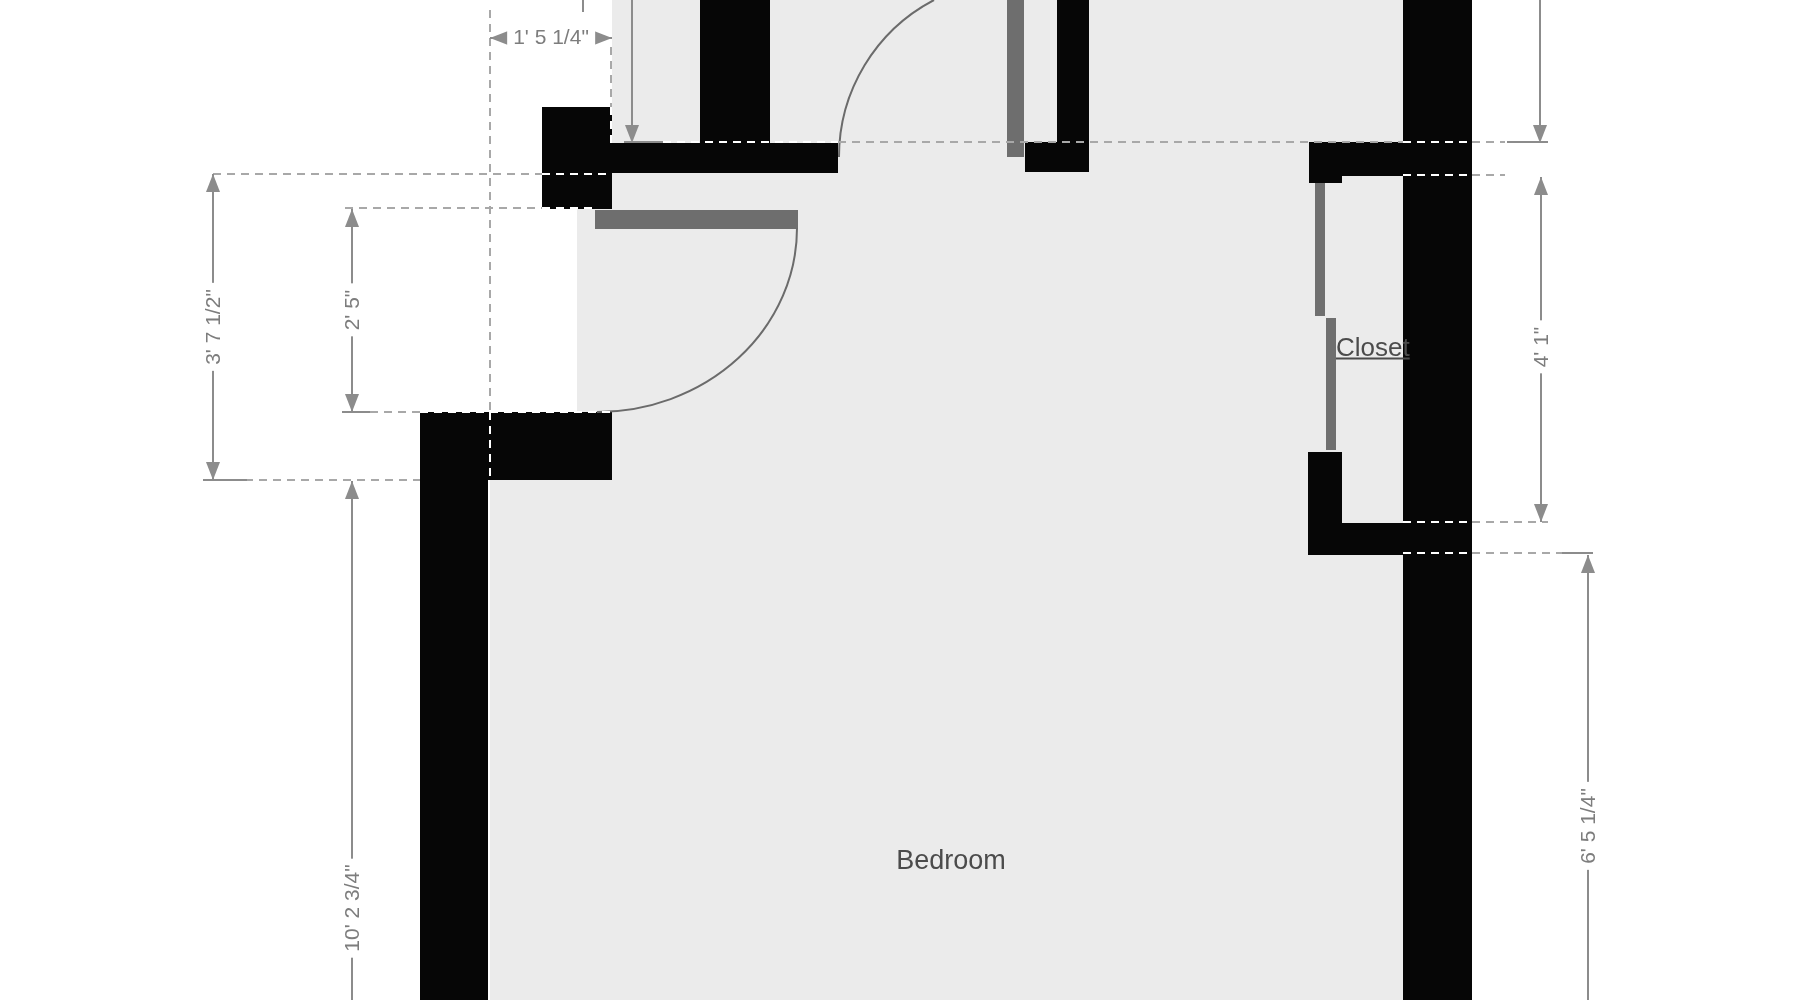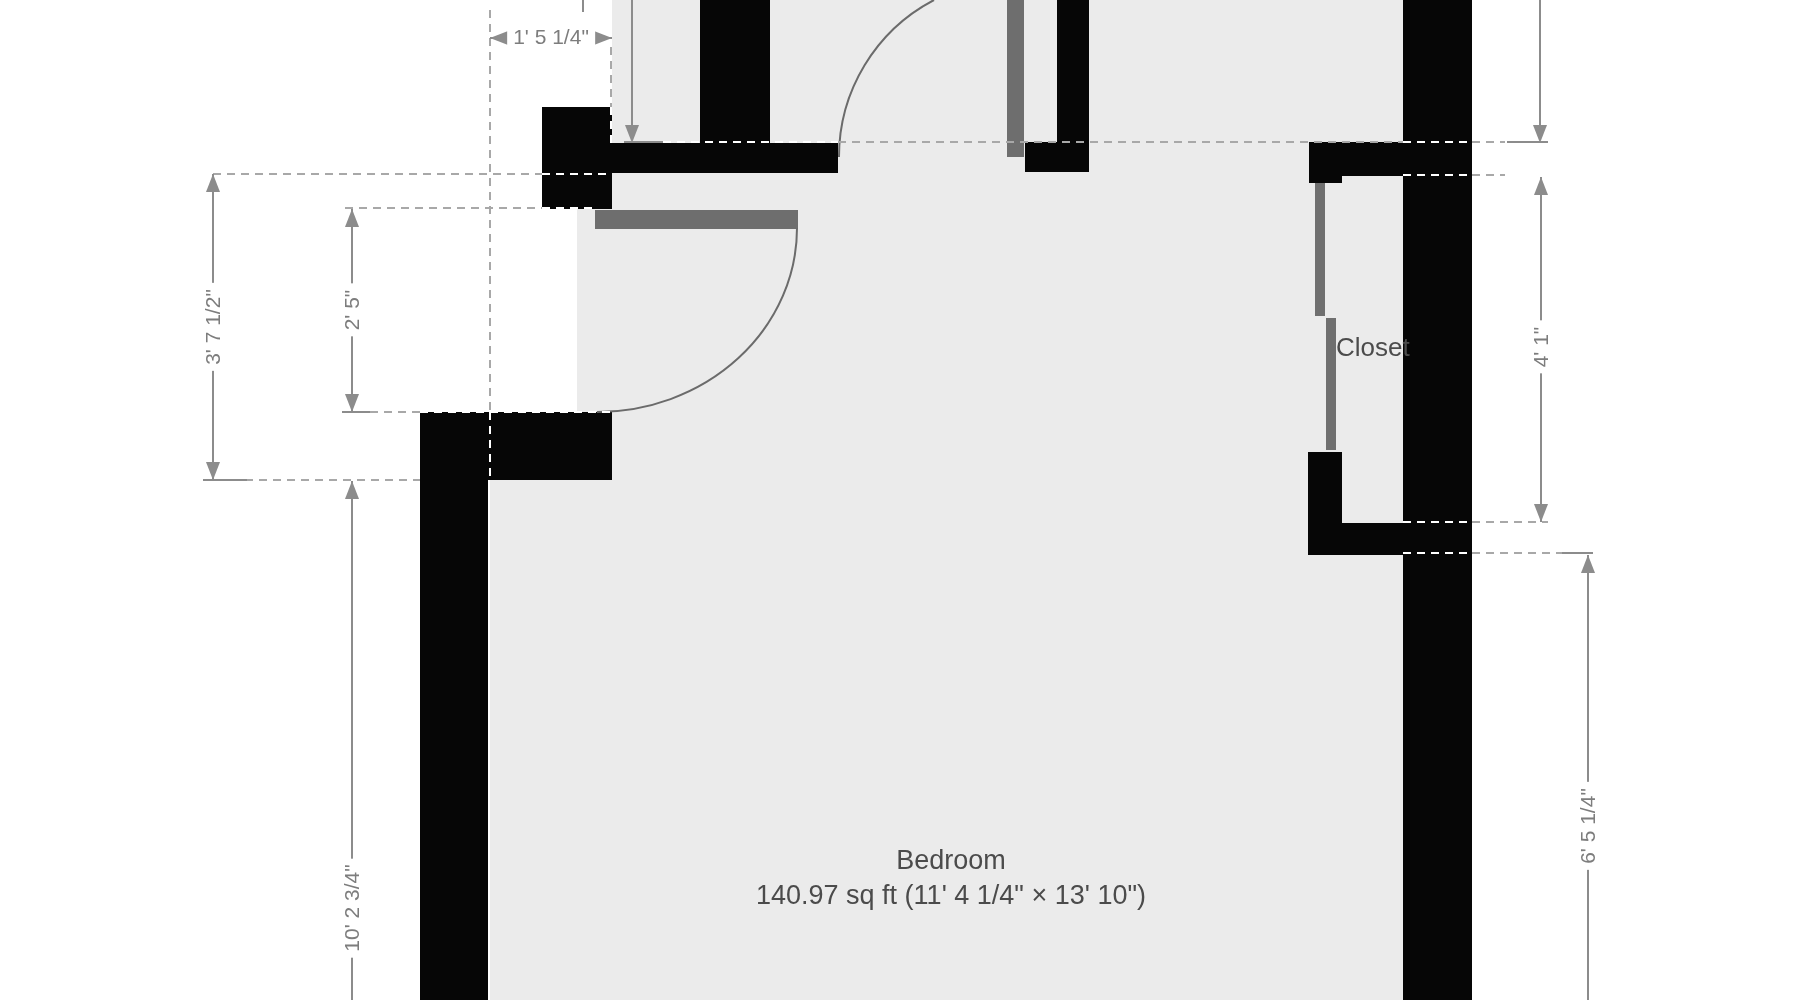--- a/index.html
+++ b/index.html
@@ -25,21 +25,21 @@
   .tri.right{border-top:7px solid transparent;border-bottom:7px solid transparent;border-left:18px solid #8c8c8c;}
   .dim-label{
     font-size:21px;color:#7d7d7d;background:#ffffff;padding:1px 6px;
     white-space:nowrap;transform:translate(-50%,-50%);
   }
   .dim-label.vert{transform:translate(-50%,-50%) rotate(-90deg);}
   .room-label{
     font-size:27px;color:#4b4b4b;white-space:nowrap;transform:translate(-50%,-50%);
   }
   .closet-label{
-    font-size:26px;color:#4b4b4b;white-space:nowrap;transform:translateY(-50%);
+    font-size:26px;color:#4b4b4b;white-space:nowrap;transform:translateY(-50%);text-decoration:underline;
   }
   svg.arcs{position:absolute;left:0;top:0;pointer-events:none;}
 </style>
 </head>
 <body>
 
 <div class="stage">
 
   <div class="abs floor" style="left:490px;top:0;width:982px;height:1000px;"></div>
 
@@ -132,15 +132,14 @@
   <div class="abs tri down" style="left:1534px;top:504px;"></div>
   <div class="abs dim-label vert" style="left:1541px;top:347px;">4' 1"</div>
 
   <div class="abs solid" style="left:1562px;top:552px;width:31px;height:2px;"></div>
   <div class="abs solid" style="left:1587px;top:555px;width:2px;height:445px;"></div>
   <div class="abs tri up" style="left:1581px;top:555px;"></div>
   <div class="abs dim-label vert" style="left:1588px;top:826px;">6' 5 1/4"</div>
 
   <div class="abs closet-label" style="left:1336px;top:347px;">Closet</div>
   <div class="abs room-label" style="left:951px;top:860px;">Bedroom</div>
-  <div class="abs room-label" style="left:951px;top:895px;">140.97 sq ft (11' 4 1/4" × 13' 10")</div>
 
 </div>
 
 </body></html>

